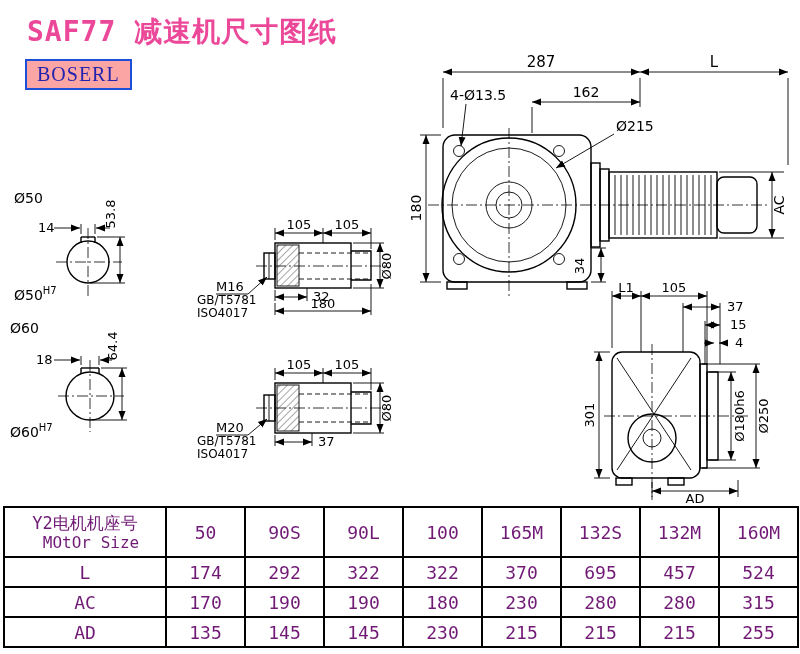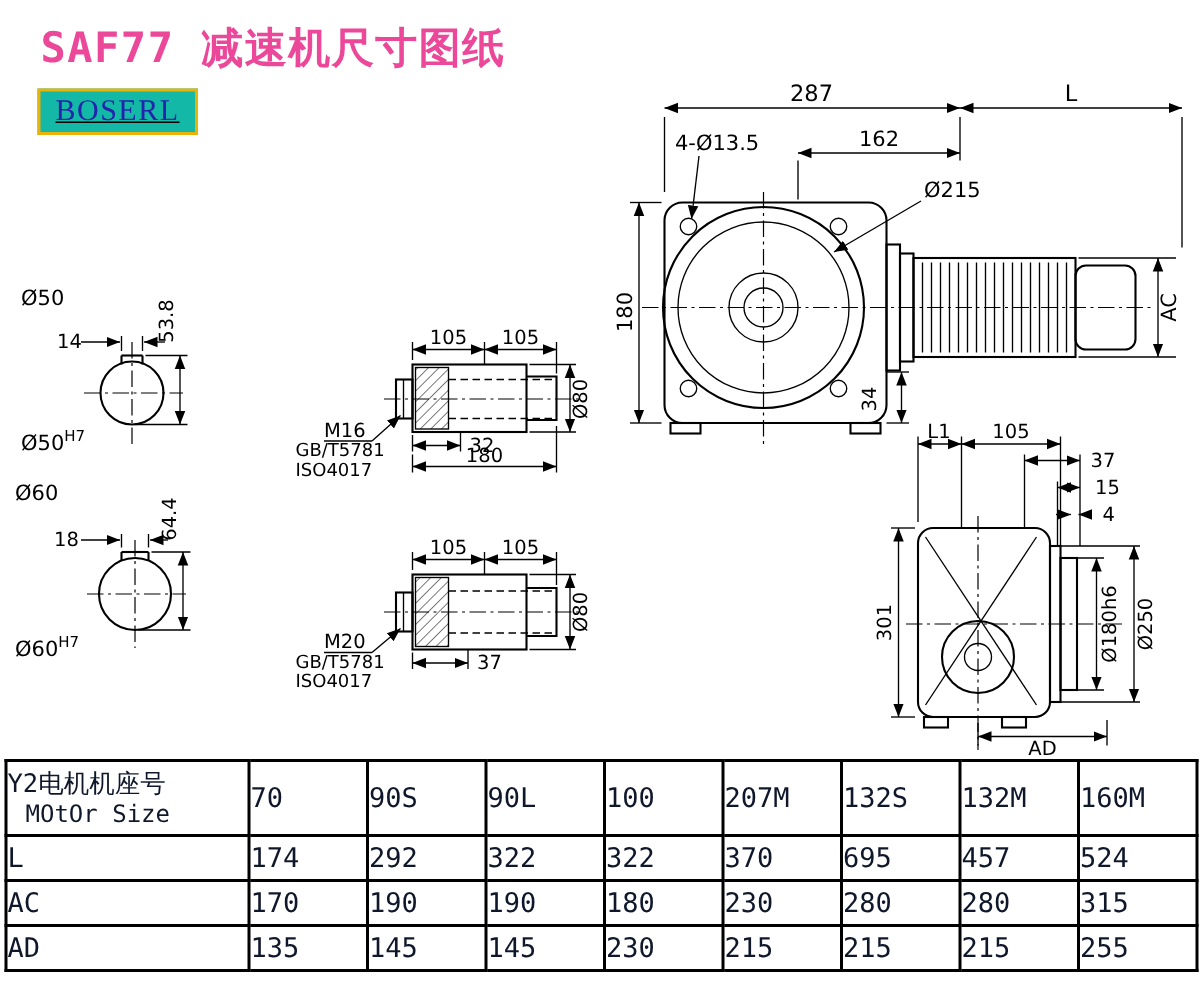--- a/index.html
+++ b/index.html
@@ -1,37 +1,37 @@
 <!DOCTYPE html>
 <html><head>
 <meta charset="utf-8">
 <style>
   * { margin:0; padding:0; box-sizing:border-box; }
   html,body { background:#fff; }
   .page { position:relative; width:800px; height:654px; background:#fff; overflow:hidden;
           font-family:"DejaVu Sans", sans-serif; }
   .title { position:absolute; left:27px; top:13px; font-size:28px; font-weight:bold;
            color:#ec4899; letter-spacing:1px; font-family:"DejaVu Sans Mono", monospace; }
-  .logo-box { position:absolute; left:25px; top:59px; border:2px solid #eab308;
-              padding:2px 10px; background:#14b8a6;text-decoration:underline; }
+  .logo-box { position:absolute; left:25px; top:59px; border:2px solid #1d4ed8;
+              padding:2px 10px; background:#fca5a5; }
   .logo-text { font-family:"Liberation Serif", serif; font-size:20px; color:#2323ad;
                letter-spacing:1px; }
   svg.drawing { position:absolute; left:0; top:0; }
   svg .o { fill:none; stroke:#000; stroke-width:1.4px; }
   svg .t { fill:none; stroke:#000; stroke-width:0.9px; }
   svg .d { fill:none; stroke:#000; stroke-width:0.9px; }
   svg .c { fill:none; stroke:#000; stroke-width:0.8px; stroke-dasharray:11 3 2 3; }
   svg .h { fill:none; stroke:#000; stroke-width:0.9px; stroke-dasharray:5 3; }
   svg text { fill:#000; font-family:"DejaVu Sans", sans-serif; font-size:13px; }
   svg .mid { text-anchor:middle; }
   .fs15{font-size:15px} .fs14{font-size:14px} .fs12{font-size:12px} .fs10{font-size:10px}
   table.dims { position:absolute; left:3px; top:506px; width:794px; border-collapse:collapse;
                table-layout:fixed; font-family:"DejaVu Sans Mono", monospace; background:#fff; }
-  .dims td { border:2px solid #000; vertical-align:middle;
-             color:#0f172a; font-size:18px; }
+  .dims td { border:2px solid #000; text-align:center; vertical-align:middle;
+             color:#701a75; font-size:18px; }
   .dims tr { height:30px; }
   .dims tr.hdr { height:50px; }
   .col-first { width:162px; }
   .col-size { width:79px; }
   .hdr-cn { font-size:17px; line-height:1.25; }
   .hdr-en { font-size:16px; line-height:1.1;margin-left:12px; }
 </style>
 </head>
 <body>
 
@@ -299,25 +299,25 @@
         <col class="col-size">
         <col class="col-size">
         <col class="col-size">
     </colgroup>
     <tbody>
       <tr class="hdr">
         <td>
           <div class="hdr-cn">Y2电机机座号</div>
           <div class="hdr-en">MOtOr Size</div>
         </td>
-        <td>70</td>
+        <td>50</td>
         <td>90S</td>
         <td>90L</td>
         <td>100</td>
-        <td>207M</td>
+        <td>165M</td>
         <td>132S</td>
         <td>132M</td>
         <td>160M</td>
       </tr>
       <tr>
         <td>L</td>
         <td>174</td>
         <td>292</td>
         <td>322</td>
         <td>322</td>

